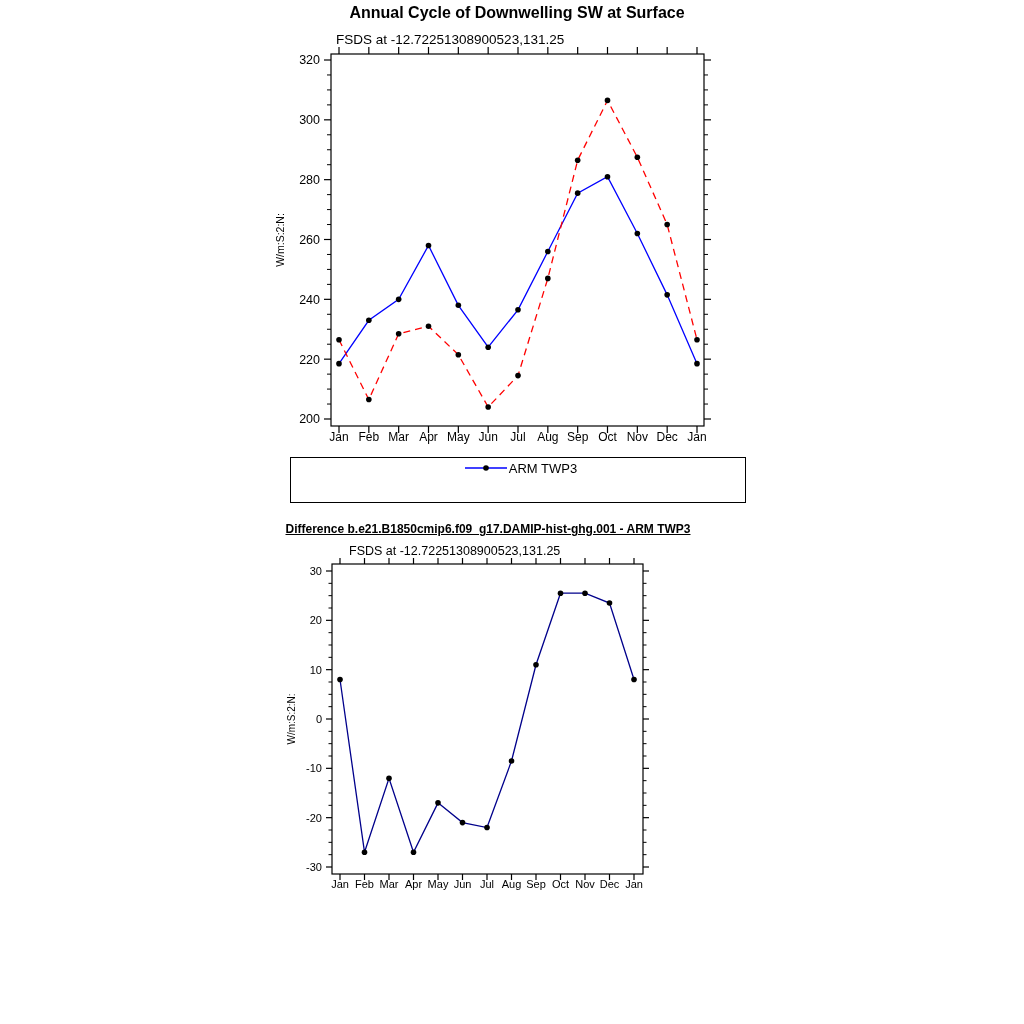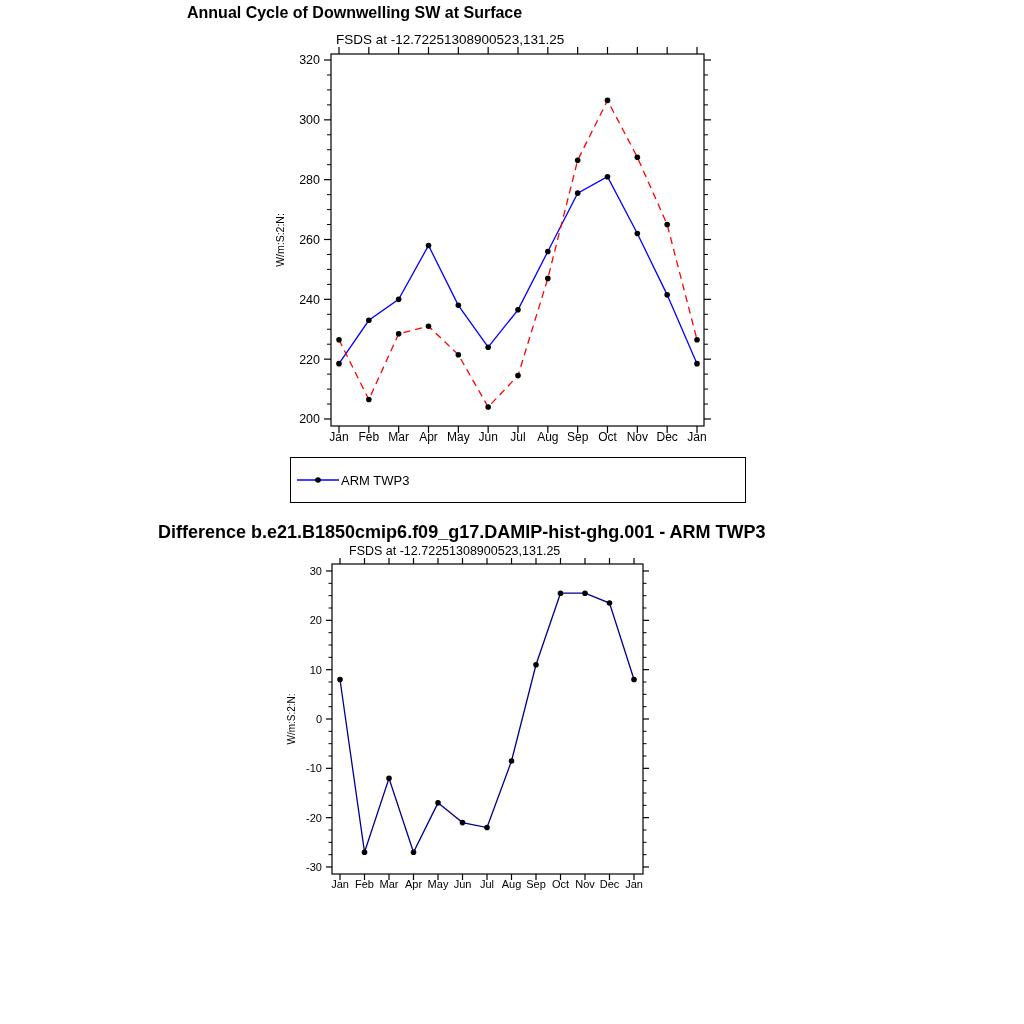--- a/index.html
+++ b/index.html
@@ -1,30 +1,30 @@
 <!DOCTYPE html>
 <html><head>
 <meta charset="utf-8">
 <style>
   html,body{margin:0;padding:0;}
   body{
     width:1024px;height:1024px;position:relative;background:#ffffff;
     font-family:"Liberation Sans", sans-serif;color:#000;overflow:hidden;
   }
   .abs{position:absolute;}
-  .chart-title{font-weight:bold;white-space:nowrap;}
+  .chart-title{font-weight:bold;text-align:center;white-space:nowrap;}
   #t1{left:187px;top:4px;width:660px;font-size:16px;}
   #s1{left:336px;top:32px;font-size:13.5px;font-weight:normal;}
-  #t2{left:158px;top:522px;width:660px;font-size:18px;}
+  #t2{left:158px;top:522px;width:660px;font-size:12px;text-decoration:underline;}
   #s2{left:349px;top:544px;font-size:12.5px;font-weight:normal;}
   svg.layer{position:absolute;left:0;top:0;}
   #legend-box{
     left:290px;top:457px;width:456px;height:46px;
     border:1px solid #000;box-sizing:border-box;
-    display:flex;flex-direction:column;justify-content:center;gap:18px;
+    display:flex;flex-direction:row;justify-content:center;gap:18px;
     background:#fff;
   }
   .legend-row{display:flex;align-items:center;height:20px;padding-left:6px;}
   .legend-sample{width:42px;height:10px;flex:0 0 42px;margin-right:2px;}
   .legend-label{font-size:13px;white-space:nowrap;}
 </style>
 </head>
 <body>
 
 <div class="abs chart-title" id="t1">Annual Cycle of Downwelling SW at Surface</div>

